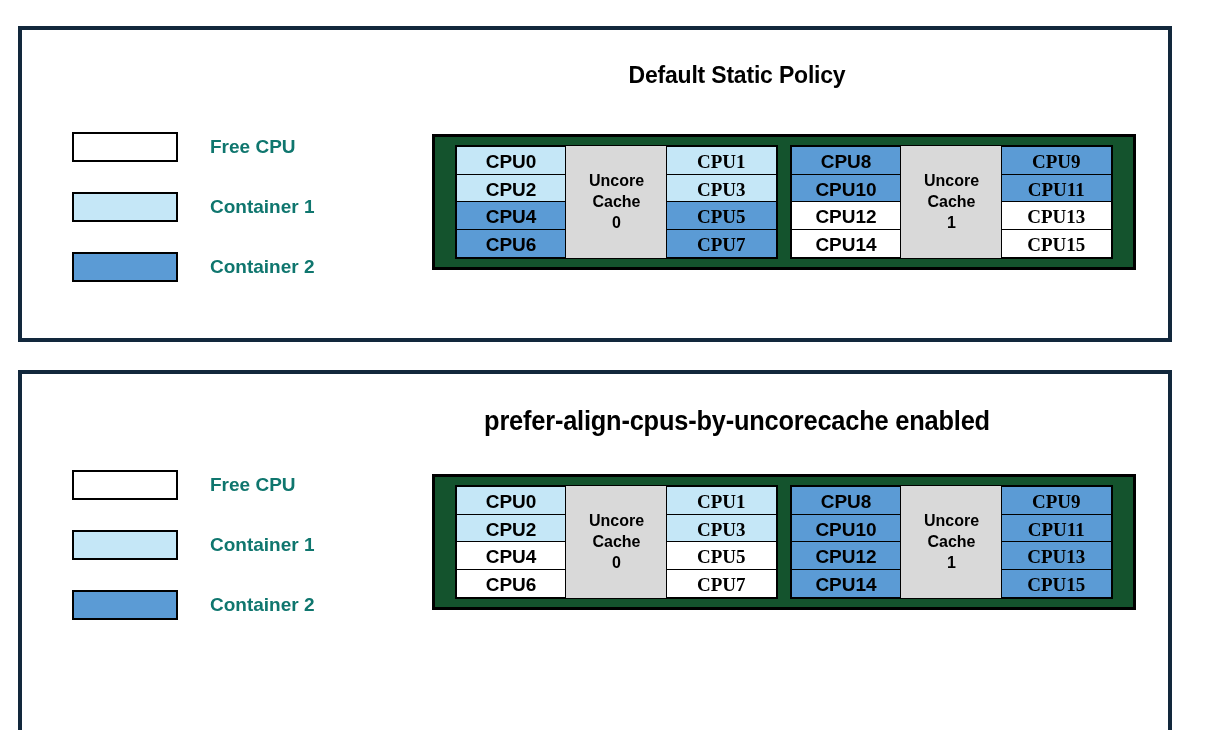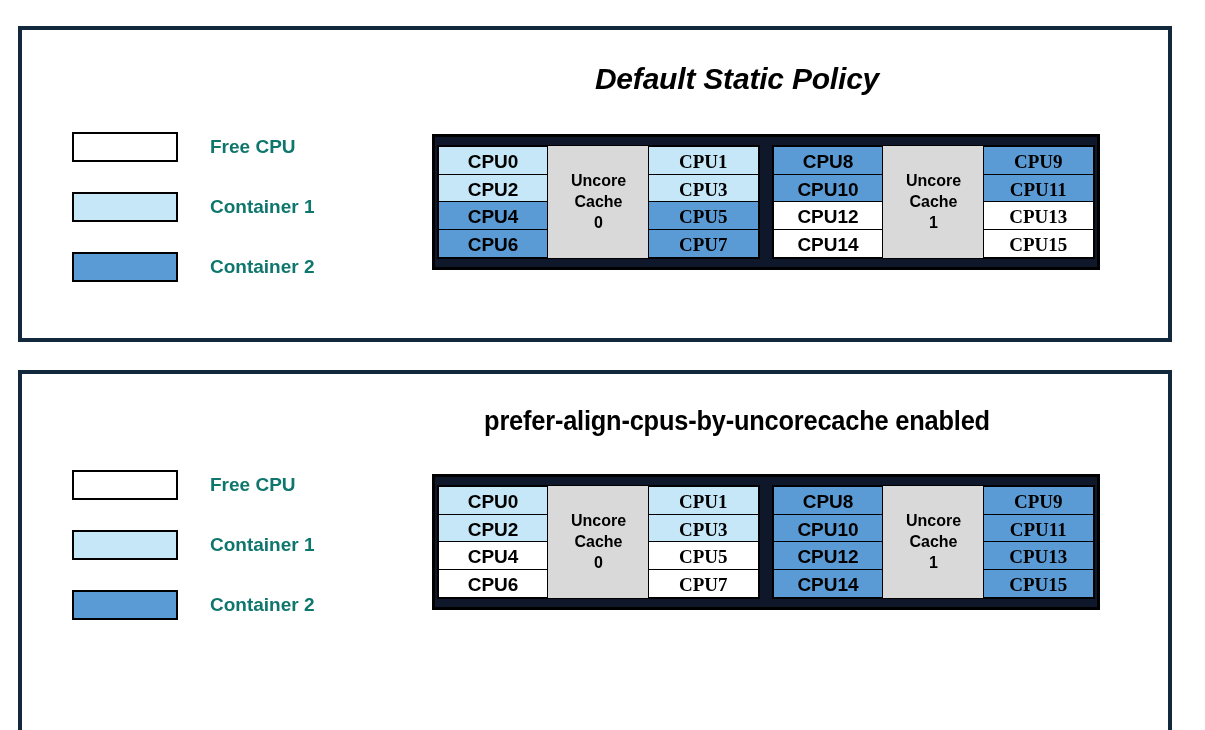--- a/index.html
+++ b/index.html
@@ -32,21 +32,21 @@
     position: absolute;
     top: 30px;
     left: 300px;
     width: 830px;
     text-align: center;
     font-weight: bold;
     color: #000000;
     letter-spacing: -0.2px;
     white-space: nowrap;
   }
-  #panel-0 .panel-title { font-size: 30px; top: 32px; font-style: italic; }
+  #panel-0 .panel-title { font-size: 23px; top: 32px; }
   #panel-1 .panel-title {
     font-size: 27px;
     top: 32px;
     font-family: "Liberation Sans Narrow", "Liberation Sans", sans-serif;
     transform: scaleX(0.94);
   }
 
   
   .legend {
     position: absolute;
@@ -77,23 +77,23 @@
     font-weight: bold;
     color: #0f766e;
     white-space: nowrap;
   }
 
   
   .socket-box {
     position: absolute;
     top: 104px;
     left: 410px;
-    padding: 8px 2px;
+    padding: 8px 20px;
     border: 3px solid #000000;
-    background: #0f172a;
+    background: #14532d;
     display: flex;
     flex-direction: row;
     gap: 12px;
     box-sizing: content-box;
   }
   #panel-1 .socket-box { top: 100px; }
 
   
   .uncore-group {
     display: flex;

